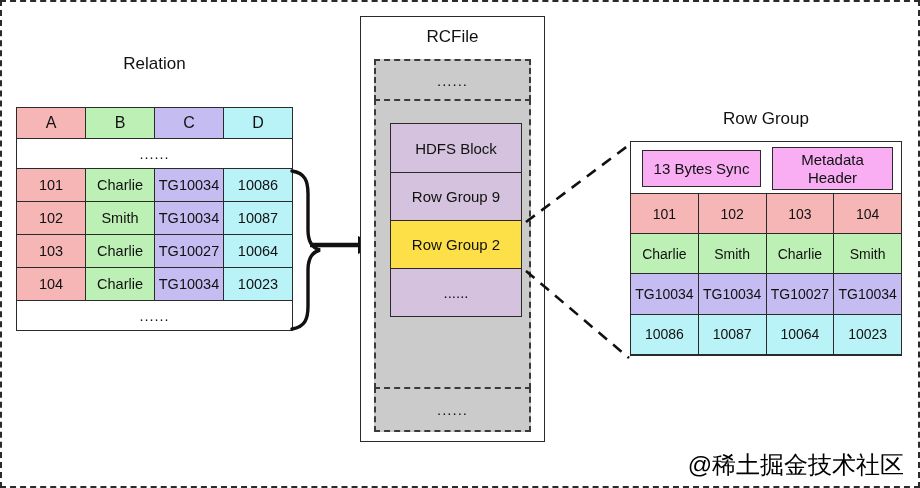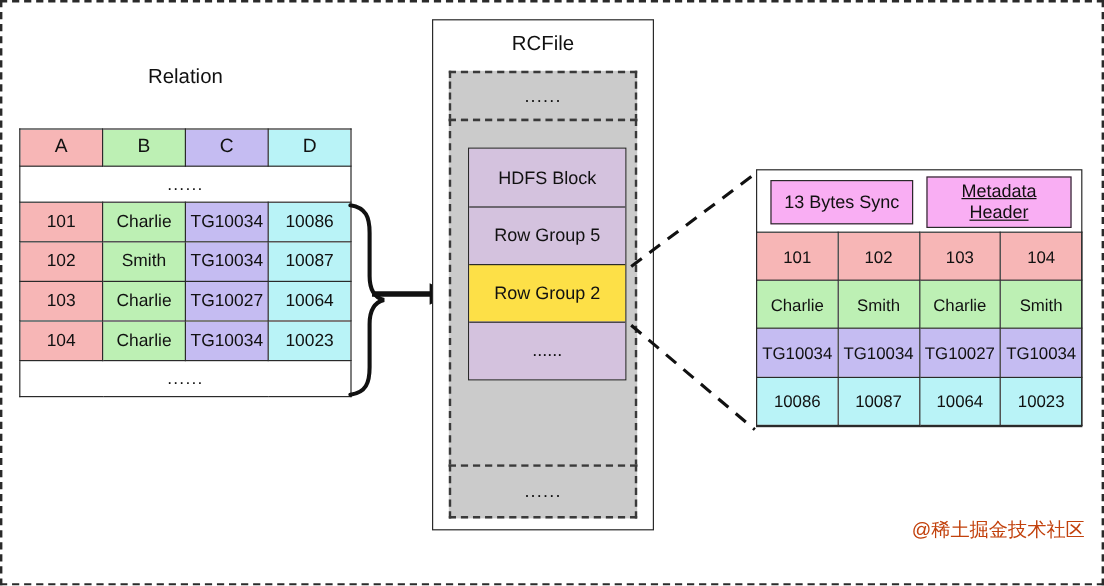--- a/index.html
+++ b/index.html
@@ -68,34 +68,34 @@
     box-sizing:border-box;border:1.6px solid #2a2a2a;background:#fff;
   }
   .rg-head{position:relative;height:51px;}
   .pinkbox{
     position:absolute;box-sizing:border-box;background:#f9aef3;
     border:1.6px solid #2a2a2a;display:flex;align-items:center;
     justify-content:center;font-size:15px;text-align:center;
   }
   .sync{left:11px;top:8px;width:119px;height:37px;}
   .meta{left:141px;top:5px;width:121px;height:43px;line-height:1.15;}
-  .meta .inner{width:80px;margin:0 auto;text-decoration:underline;}
+  .meta .inner{width:80px;margin:0 auto;}
   table.rg{
     position:absolute;left:-1px;top:51px;width:272px;
     border-collapse:collapse;table-layout:fixed;
   }
   table.rg td{
     border:1.5px solid #2a2a2a;height:39.2px;text-align:center;
     font-size:14px;padding:0;overflow:hidden;
   }
   tr.r-a td{background:#f7b6b6;} tr.r-b td{background:#bdf0b4;}
   tr.r-c td{background:#c5bcf2;} tr.r-d td{background:#b9f3f7;}
 
   .watermark{
-    position:absolute;right:14px;top:430px;font-size:16px;color:#c2410c;
+    position:absolute;right:14px;top:447px;font-size:24px;color:#000000;
   }
 </style>
 </head>
 <body>
 
 <div class="canvas">
 
   <div class="title relation-title">Relation</div>
 
   <table class="rel">
@@ -154,31 +154,32 @@
   <div class="gray gray-top">
     <span>......</span>
   </div>
   <div class="gray gray-mid"></div>
   <div class="gray gray-bot">
     <span>......</span>
   </div>
 
   <div class="stack">
     <div class="block">HDFS Block</div>
-    <div class="block">Row Group 5</div>
+    <div class="block">Row Group 9</div>
     <div class="block hl">Row Group 2</div>
     <div class="block">......</div>
   </div>
 
 
   <svg class="connector-svg" width="920" height="488" viewBox="0 0 920 488">
     <line x1="524" y1="220" x2="627" y2="143" stroke="#111" stroke-width="2.6" stroke-dasharray="11,8"></line>
     <line x1="524" y1="269" x2="627" y2="356" stroke="#111" stroke-width="2.6" stroke-dasharray="11,8"></line>
   </svg>
 
+  <div class="title rg-title">Row Group</div>
 
   <div class="rg-box">
     <div class="rg-head">
       <div class="pinkbox sync">13 Bytes Sync</div>
       <div class="pinkbox meta">
         <div class="inner">Metadata Header</div>
       </div>
     </div>
     <table class="rg">
       <tbody>

